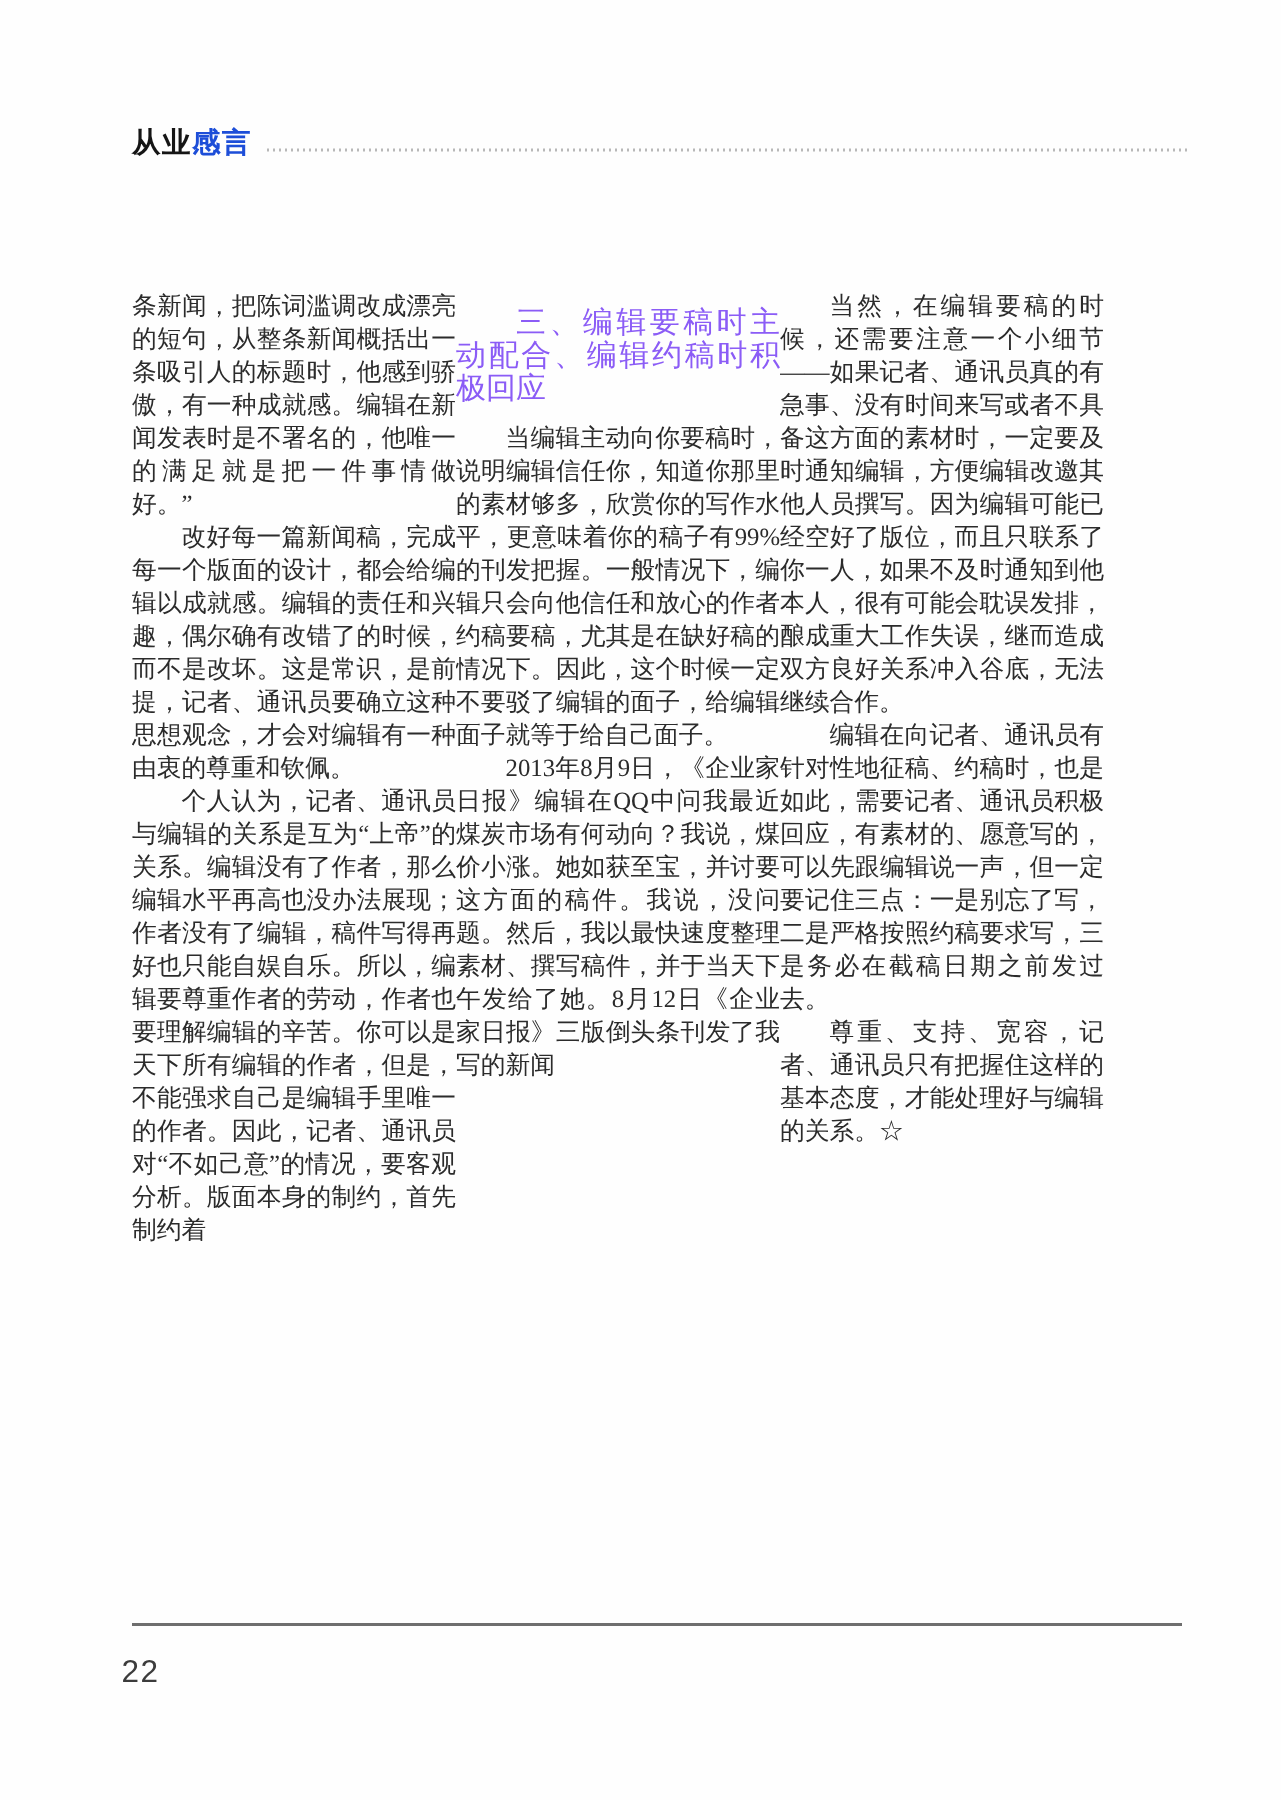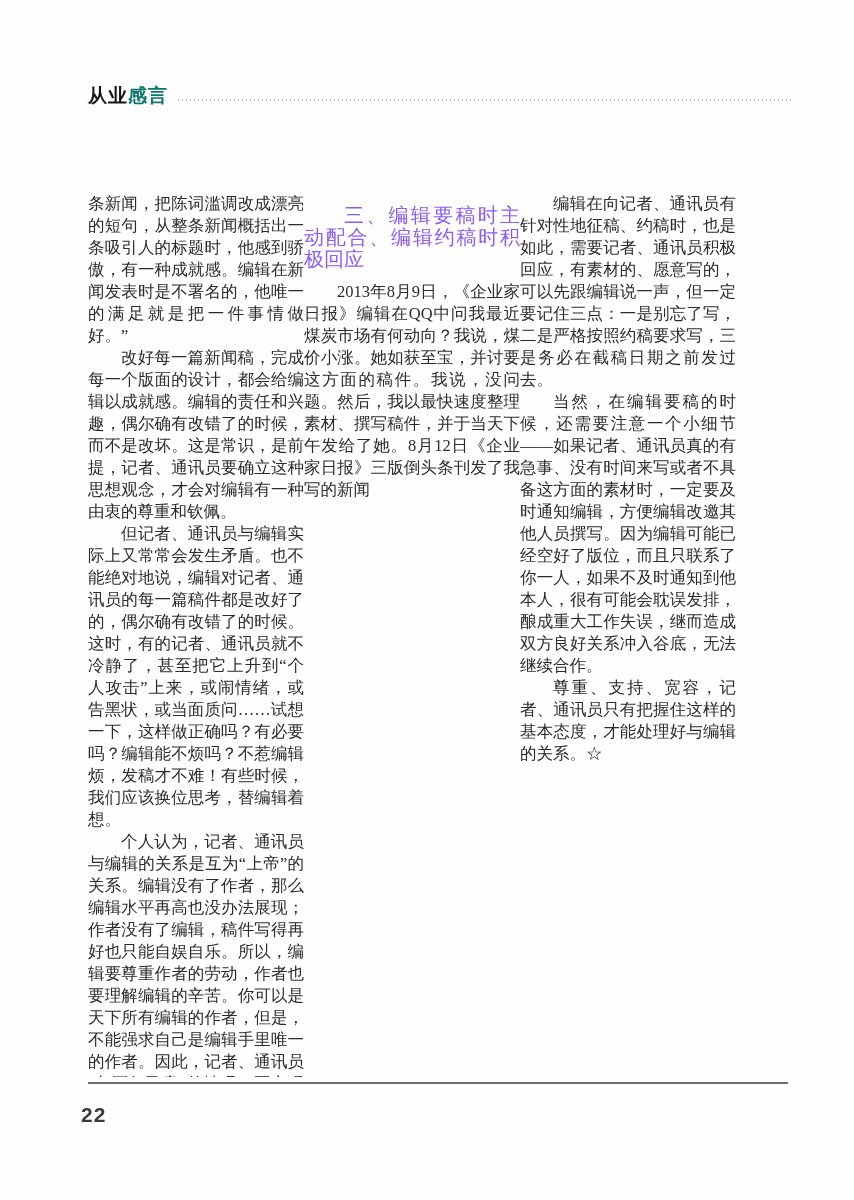--- a/index.html
+++ b/index.html
@@ -22,21 +22,21 @@
     right: 62px;
     display: flex;
     align-items: flex-end;
     font-family: "Liberation Sans", "DejaVu Sans", sans-serif;
     font-weight: bold;
     font-size: 19px;
     line-height: 20px;
     letter-spacing: 1px;
   }
   .title-strong { color: #151515; }
-  .title-light  { color: #0f766e; }
+  .title-light  { color: #1d4ed8; }
   .dotted-leader {
     flex: 1;
     height: 2px;
     margin: 0 0 5px 10px;
     background-image: repeating-linear-gradient(to right, #b8b8b8 0 1.5px, transparent 1.5px 4px);
   }
 
   
   .article {
     position: absolute;
@@ -76,51 +76,51 @@
     top: 1082px;
     width: 700px;
     height: 2px;
     background: #6e6e6e;
   }
   .page-number {
     position: absolute;
     left: 81px;
     top: 1103px;
     font-family: "Liberation Sans", "DejaVu Sans", sans-serif;
-    font-weight: bold;
+    font-weight: normal;
     font-size: 21px;
     color: #3c3c3c;
     letter-spacing: 1px;
   }
 </style>
 </head>
 <body>
 
 <div class="page">
 
   <header class="page-header">
     <span class="title-strong">从业</span>
     <span class="title-light">感言</span>
     <span class="dotted-leader"></span>
   </header>
 
   <main class="article">
     <div class="col" id="col-0">
         <p class="">条新闻，把陈词滥调改成漂亮的短句，从整条新闻概括出一条吸引人的标题时，他感到骄傲，有一种成就感。编辑在新闻发表时是不署名的，他唯一的满足就是把一件事情做好。”</p>
         <p class="indent">改好每一篇新闻稿，完成每一个版面的设计，都会给编辑以成就感。编辑的责任和兴趣，偶尔确有改错了的时候，而不是改坏。这是常识，是前提，记者、通讯员要确立这种思想观念，才会对编辑有一种由衷的尊重和钦佩。</p>
-        <p class="indent">但记者、通讯员与编辑实际上又常常会发生矛盾。也不能绝对地说，编辑对记者、通讯员的每一篇稿件都是改好了的，偶尔确有改错了的时候。这时，有的记者、通讯员就不冷静了，甚至把它上升到“个人攻击”上来，或闹情绪，或告黑状，或当面质问……试想一下，这样做正确吗？有必要吗？编辑能不烦吗？不惹编辑烦，发稿才不难！有些时候，我们应该换位思考，替编辑着想。</p>
         <p class="indent">个人认为，记者、通讯员与编辑的关系是互为“上帝”的关系。编辑没有了作者，那么编辑水平再高也没办法展现；作者没有了编辑，稿件写得再好也只能自娱自乐。所以，编辑要尊重作者的劳动，作者也要理解编辑的辛苦。你可以是天下所有编辑的作者，但是，不能强求自己是编辑手里唯一的作者。因此，记者、通讯员对“不如己意”的情况，要客观分析。版面本身的制约，首先制约着</p>
       </div>
     <div class="col" id="col-1">
         <h3 class="heading">三、编辑要稿时主动配合、编辑约稿时积极回应</h3>
+        <p class="indent">当编辑主动向你要稿时，说明编辑信任你，知道你那里的素材够多，欣赏你的写作水平，更意味着你的稿子有99%的刊发把握。一般情况下，编辑只会向他信任和放心的作者约稿要稿，尤其是在缺好稿的情况下。因此，这个时候一定不要驳了编辑的面子，给编辑面子就等于给自己面子。</p>
         <p class="indent">2013年8月9日，《企业家日报》编辑在QQ中问我最近煤炭市场有何动向？我说，煤价小涨。她如获至宝，并讨要这方面的稿件。我说，没问题。然后，我以最快速度整理素材、撰写稿件，并于当天下午发给了她。8月12日《企业家日报》三版倒头条刊发了我写的新闻</p>
       </div>
     <div class="col" id="col-2">
+        <p class="indent">当然，在编辑要稿的时候，还需要注意一个小细节——如果记者、通讯员真的有急事、没有时间来写或者不具备这方面的素材时，一定要及时通知编辑，方便编辑改邀其他人员撰写。因为编辑可能已经空好了版位，而且只联系了你一人，如果不及时通知到他本人，很有可能会耽误发排，酿成重大工作失误，继而造成双方良好关系冲入谷底，无法继续合作。</p>
         <p class="indent">编辑在向记者、通讯员有针对性地征稿、约稿时，也是如此，需要记者、通讯员积极回应，有素材的、愿意写的，可以先跟编辑说一声，但一定要记住三点：一是别忘了写，二是严格按照约稿要求写，三是务必在截稿日期之前发过去。</p>
-        <p class="indent">当然，在编辑要稿的时候，还需要注意一个小细节——如果记者、通讯员真的有急事、没有时间来写或者不具备这方面的素材时，一定要及时通知编辑，方便编辑改邀其他人员撰写。因为编辑可能已经空好了版位，而且只联系了你一人，如果不及时通知到他本人，很有可能会耽误发排，酿成重大工作失误，继而造成双方良好关系冲入谷底，无法继续合作。</p>
         <p class="indent">尊重、支持、宽容，记者、通讯员只有把握住这样的基本态度，才能处理好与编辑的关系。☆</p>
       </div>
   </main>
 
   <div class="footer-rule"></div>
 
   <div class="page-number">22</div>
 
 </div>
 

